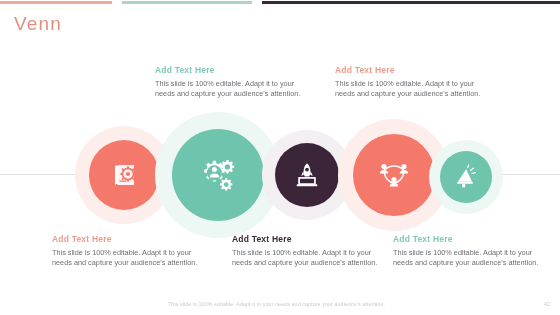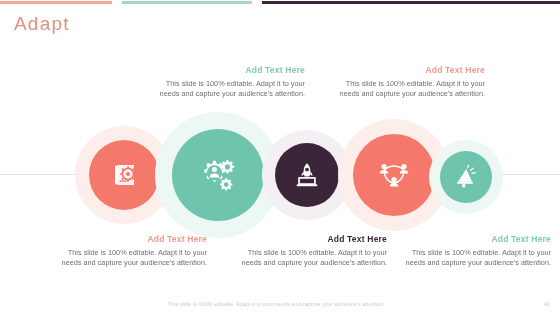--- a/index.html
+++ b/index.html
@@ -34,21 +34,21 @@
   .cluster{position:absolute;left:0;top:112px;width:560px;height:126px;}
   .node{position:absolute;border-radius:50%;}
   .halo{position:absolute;border-radius:50%;}
   .core{
     position:absolute;border-radius:50%;
     display:flex;align-items:center;justify-content:center;
   }
   .core svg{display:block;}
 
   
-  .tblock{position:absolute;text-align:right;}
+  .tblock{position:absolute;text-align:left;}
   .thead{
     font-size:8.5px;font-weight:bold;letter-spacing:.2px;
     margin:0 0 3px 0;line-height:11px;
   }
   .tbody{
     font-size:7.3px;color:#6f6f74;line-height:9.6px;margin:0;
   }
 
   .h-teal{color:#7fc9b8;}
   .h-salmon{color:#f09a8c;}
@@ -66,21 +66,21 @@
 </style>
 </head>
 <body>
 
 <div class="topbar">
   <div class="seg seg-a"></div>
   <div class="seg seg-b"></div>
   <div class="seg seg-c"></div>
 </div>
 
-<div class="title">Adapt</div>
+<div class="title">Venn</div>
 
 <div class="connector"></div>
 
 <div class="cluster">
 
   <div class="node">
     <div class="halo" style="left:75px;top:14px;width:98px;height:98px;background:#fdeeeb;"></div>
     <div class="core" style="left:89px;top:28px;width:70px;height:70px;background:#f4796a;">
       <span>
         <svg width="34" height="34" viewBox="0 0 34 34">

